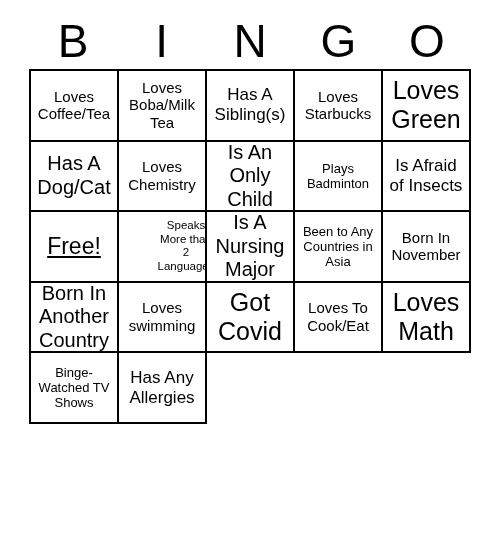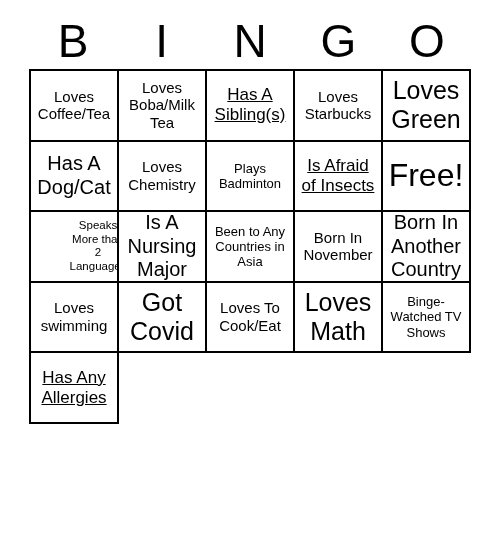--- a/index.html
+++ b/index.html
@@ -78,24 +78,24 @@
     width: 100%;
     line-height: 1.18;
     word-wrap: break-word;
     color: #000000;
   }
 
   
   .fs-xs  { font-size: 11.5px; margin-left: 48px; }
   .fs-s   { font-size: 13px; }
   .fs-m   { font-size: 15px; }
-  .fs-l   { font-size: 17px; text-decoration: underline; }
+  .fs-l   { font-size: 17px; }
   .fs-xl  { font-size: 20px; }
   .fs-xxl { font-size: 25px; }
-  .fs-huge{ font-size: 32px; }
+  .fs-huge{ font-size: 23px; text-decoration: underline; }
 </style>
 </head>
 <body>
 
 <div id="bingo-card">
 
   <div id="bingo-header">
     <div class="header-letter">B</div>
     <div class="header-letter">I</div>
     <div class="header-letter">N</div>
@@ -117,20 +117,23 @@
         <span class="cell-text fs-m">Loves Starbucks</span>
       </div>
       <div class="bingo-cell">
         <span class="cell-text fs-xxl">Loves Green</span>
       </div>
       <div class="bingo-cell">
         <span class="cell-text fs-xl">Has A Dog/Cat</span>
       </div>
       <div class="bingo-cell">
         <span class="cell-text fs-m">Loves Chemistry</span>
+      </div>
+      <div class="bingo-cell">
+        <span class="cell-text fs-xl">Is An Only Child</span>
       </div>
       <div class="bingo-cell">
         <span class="cell-text fs-s">Plays Badminton</span>
       </div>
       <div class="bingo-cell">
         <span class="cell-text fs-l">Is Afraid of Insects</span>
       </div>
       <div class="bingo-cell">
         <span class="cell-text fs-huge">Free!</span>
       </div>

